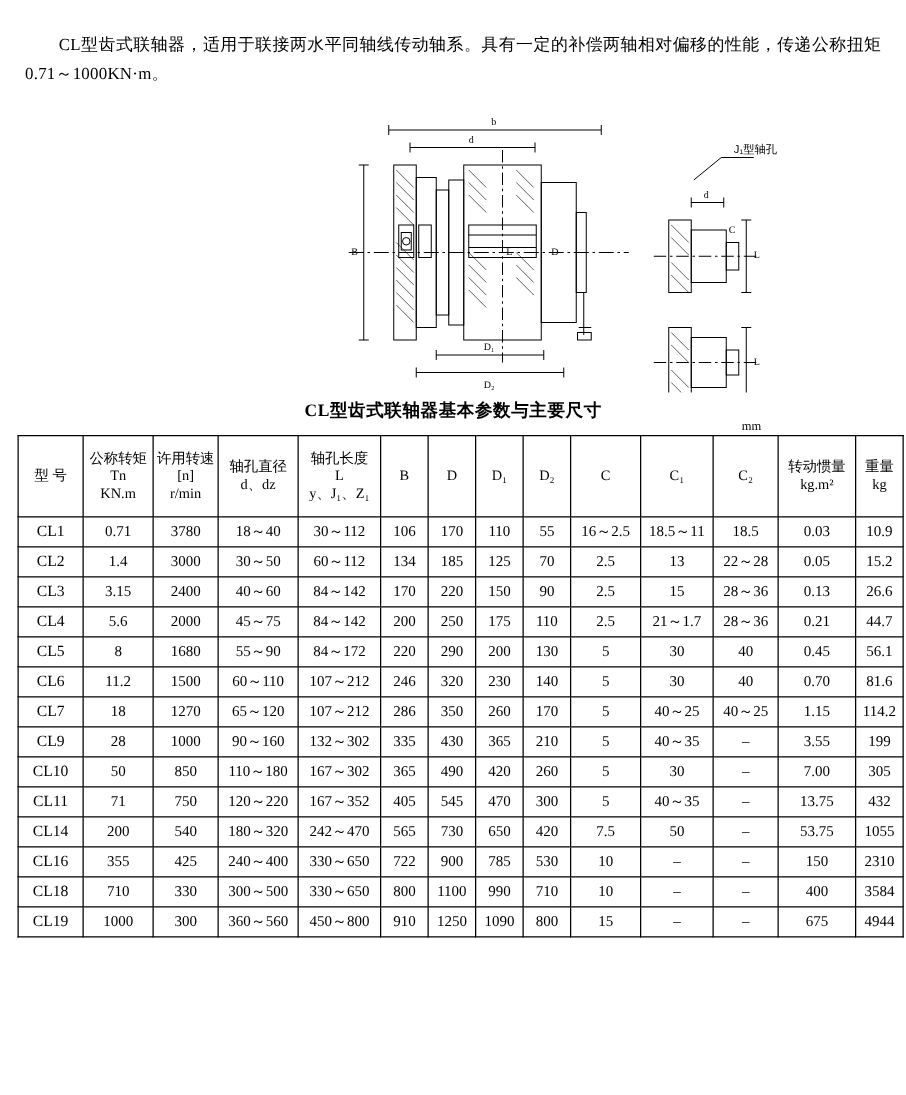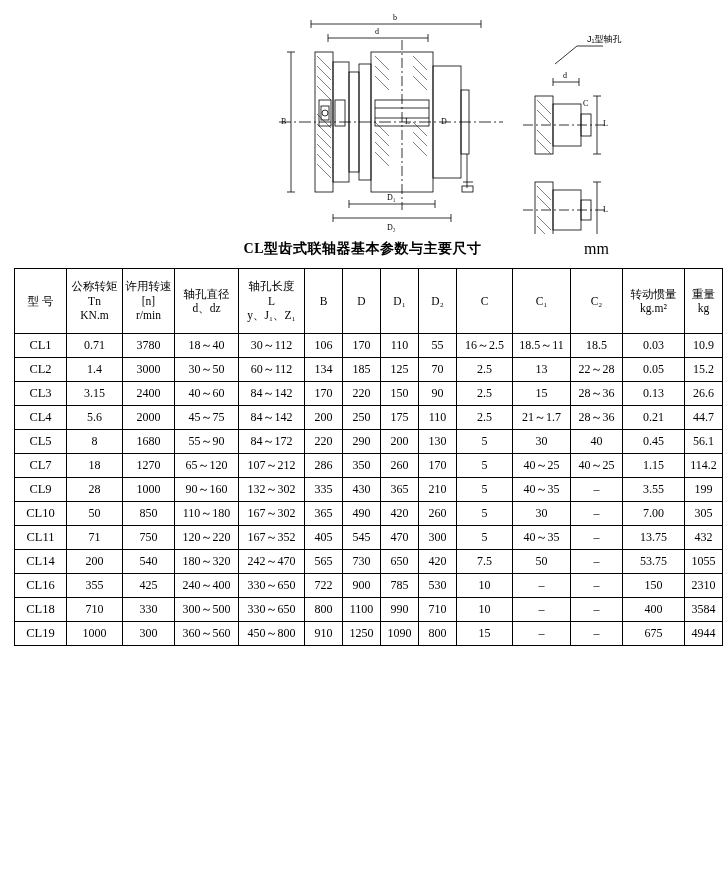--- a/index.html
+++ b/index.html
@@ -47,22 +47,22 @@
   }
   .table-title {
     text-align: center;
     font-size: 14px;
     font-weight: bold;
     letter-spacing: 0.5px;
   }
   .unit-label {
     position: absolute;
     right: 102px;
-    top: 0;
-    font-size: 16px;
+    top: 16px;
+    font-size: 10px;
   }
   table.params {
     border-collapse: collapse;
     width: 697px;
     margin: 2px auto 0 auto;
     font-size: 11.5px;
     table-layout: fixed;
   }
   table.params th, table.params td {
     border: 1px solid #000;
@@ -84,20 +84,21 @@
     font-size: 12.5px;
     margin-top: 20px;
   }
   .hdr-multi span { display: block; }
 </style>
 </head>
 <body>
 
 <div class="page">
 
+  <p class="intro">CL型齿式联轴器，适用于联接两水平同轴线传动轴系。具有一定的补偿两轴相对偏移的性能，传递公称扭矩0.71～1000KN·m。</p>
 
   <div class="figure-wrap">
     <svg width="560" height="230" viewBox="0 0 560 230">
       <g stroke="#000" fill="none" stroke-width="0.8">
 
         <line x1="228" y1="20" x2="398" y2="20"></line>
         <line x1="228" y1="16" x2="228" y2="24"></line>
         <line x1="398" y1="16" x2="398" y2="24"></line>
         <line x1="245" y1="34" x2="345" y2="34"></line>
         <line x1="245" y1="30" x2="245" y2="38"></line>
@@ -372,20 +373,36 @@
           <td>290</td>
           <td>200</td>
           <td>130</td>
           <td>5</td>
           <td>30</td>
           <td>40</td>
           <td>0.45</td>
           <td>56.1</td>
         </tr>
         <tr>
+          <td class="model">CL6</td>
+          <td>11.2</td>
+          <td>1500</td>
+          <td>60～110</td>
+          <td>107～212</td>
+          <td>246</td>
+          <td>320</td>
+          <td>230</td>
+          <td>140</td>
+          <td>5</td>
+          <td>30</td>
+          <td>40</td>
+          <td>0.70</td>
+          <td>81.6</td>
+        </tr>
+        <tr>
           <td class="model">CL7</td>
           <td>18</td>
           <td>1270</td>
           <td>65～120</td>
           <td>107～212</td>
           <td>286</td>
           <td>350</td>
           <td>260</td>
           <td>170</td>
           <td>5</td>

